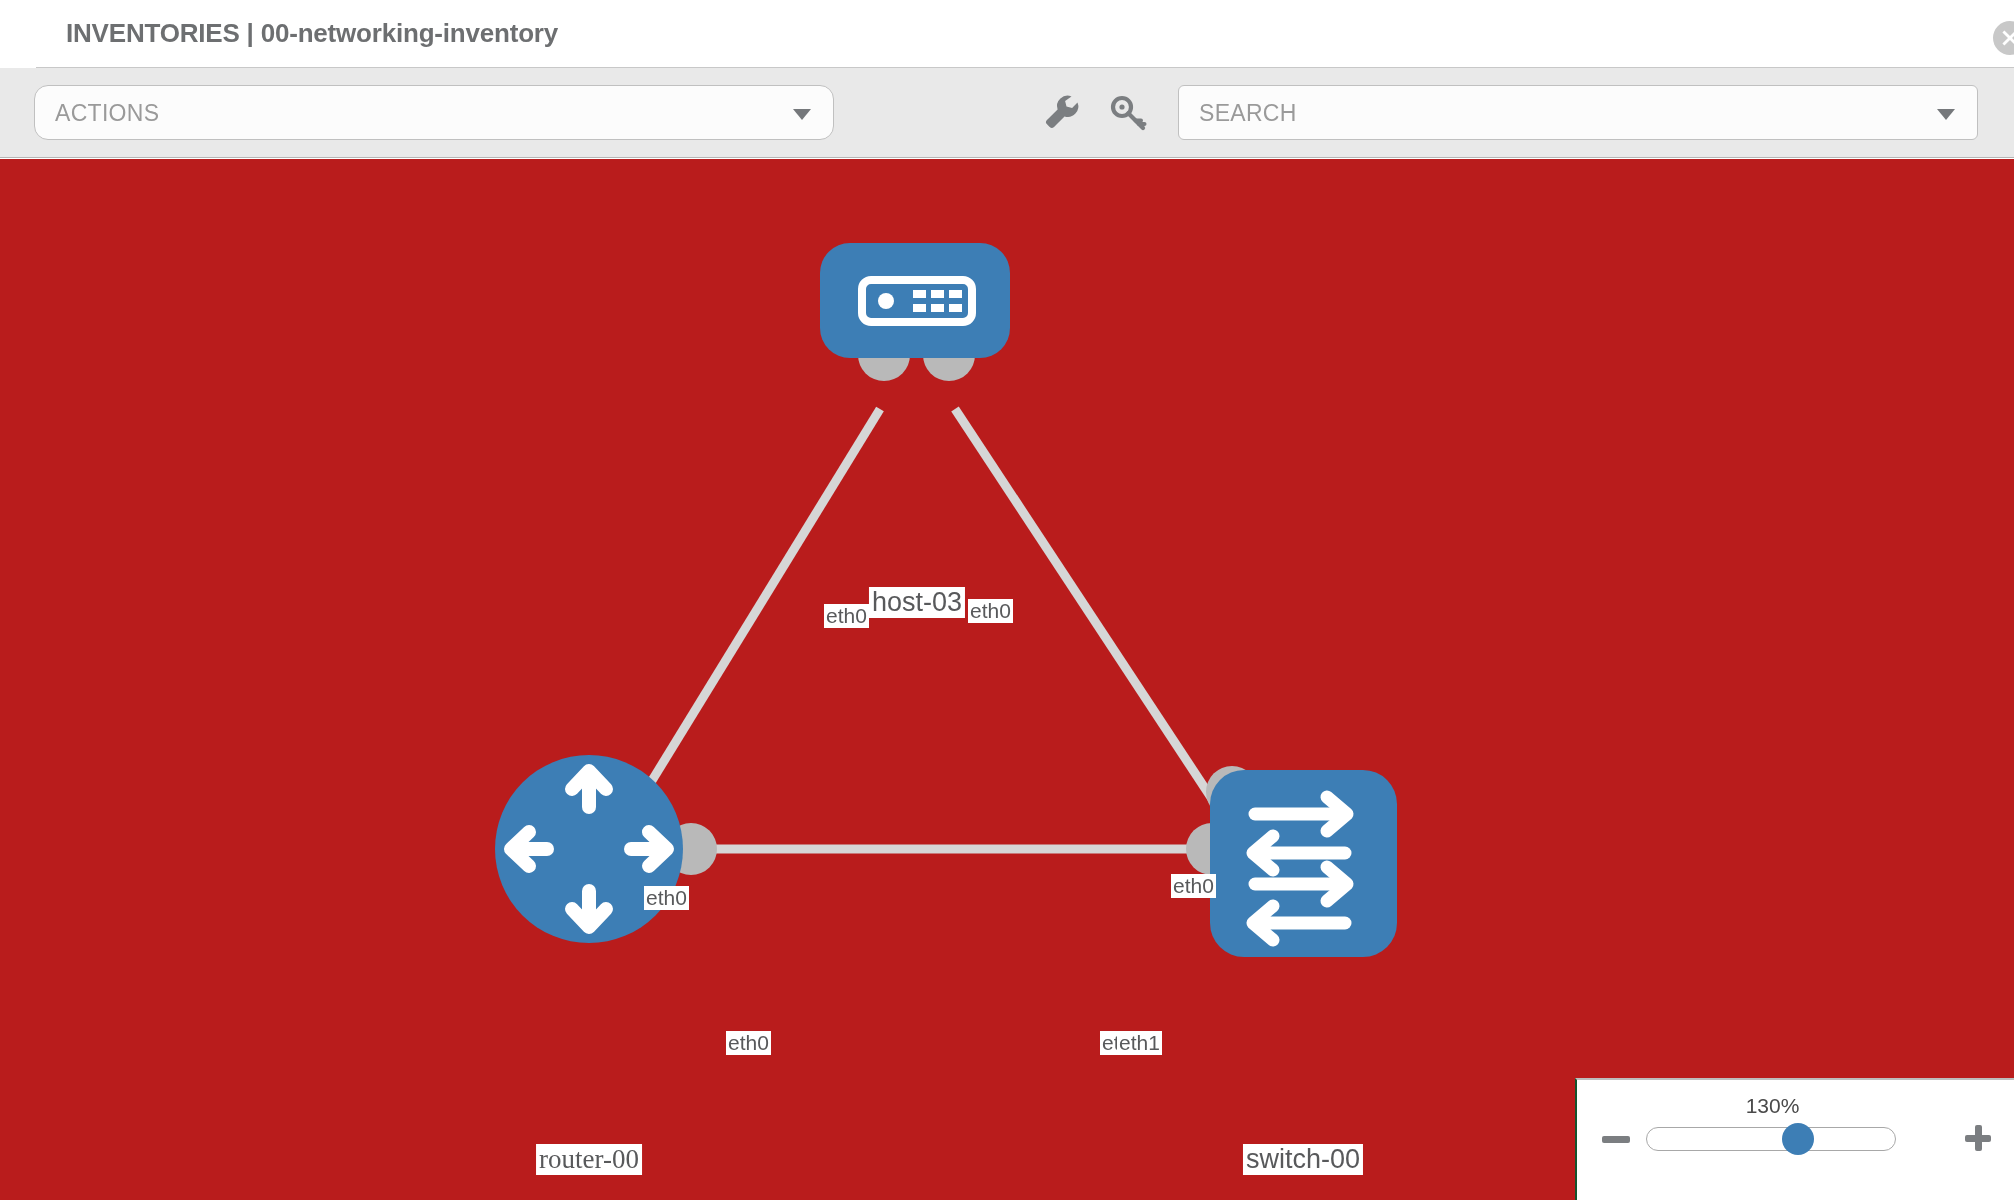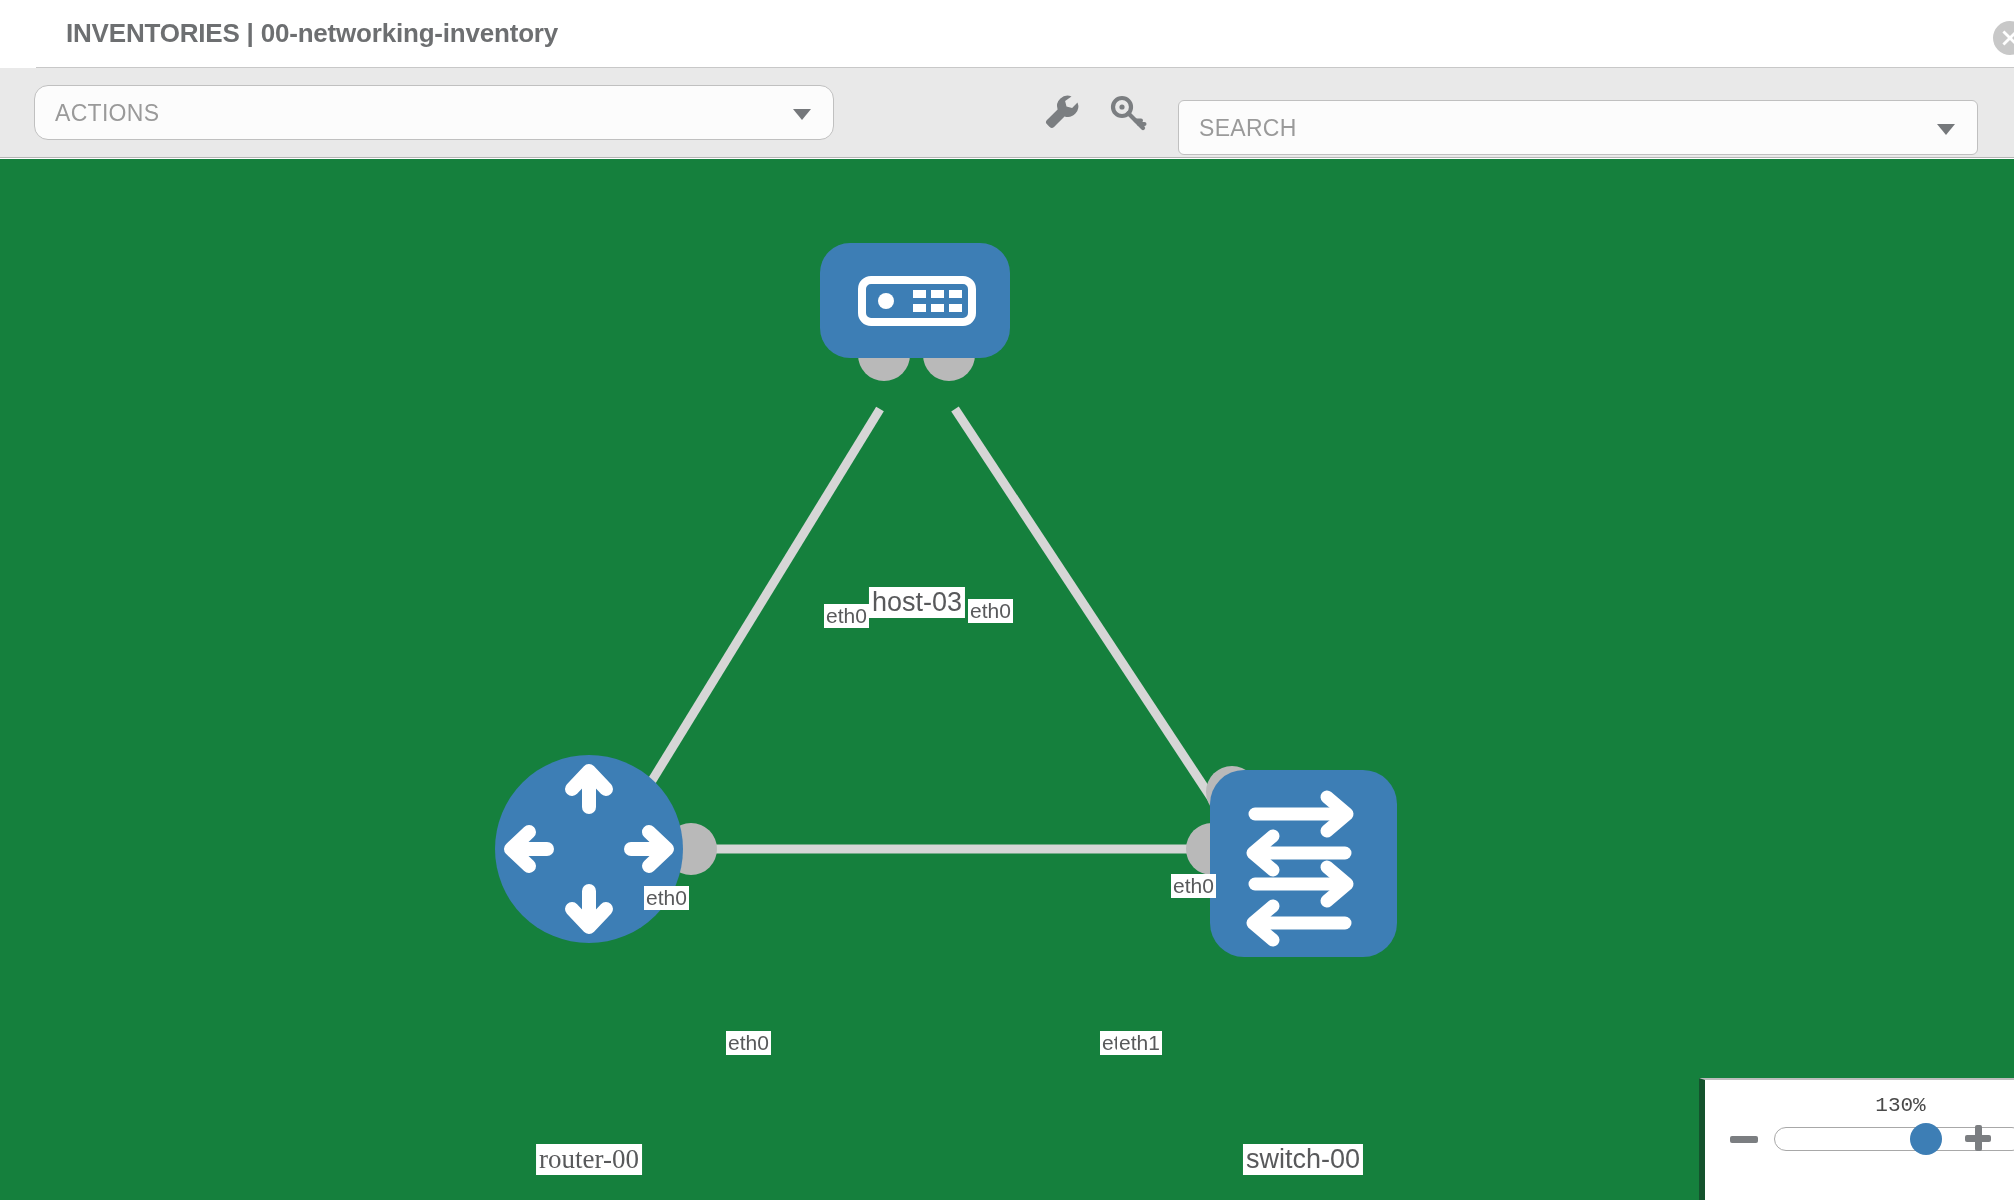--- a/index.html
+++ b/index.html
@@ -59,32 +59,31 @@
     color: #7b7e81;
   }
   .tool-icon.wrench { left: 1040px; }
   .tool-icon.key    { left: 1107px; }
   .search-box {
     position: absolute; left: 1178px; top: 17px;
     width: 800px; height: 55px;
     background: #fcfcfc;
     border: 1px solid #c0c0c0; border-radius: 6px;
     cursor: text;
-    margin-top: 15px;
   }
   .search-box .label {
     position: absolute; left: 20px; top: 14px;
     font-size: 23px; color: #9a9a9a; letter-spacing: 0.3px;
   }
 
   
   .canvas {
     position: absolute; top: 159px; left: 0;
     width: 2014px; height: 1041px;
-    background: #15803d; overflow: hidden;
+    background: #b91c1c; overflow: hidden;
   }
   .topology-svg { position: absolute; top: 0; left: 0; }
 
   .node-label {
     position: absolute;
     font-size: 27px; color: #58595b;
     background: #ffffff;
     padding: 0 3px;
     white-space: nowrap;
     transform: translateX(-50%);
@@ -93,25 +92,24 @@
     position: absolute;
     font-size: 21px; color: #58595b;
     background: #ffffff;
     padding: 0 2px;
     white-space: nowrap;
   }
 
   
   .zoom-panel {
     position: absolute; right: 0; bottom: 0;
-    width: 315px; height: 122px;
-    background: #ffffff;
-    border-left: 6px solid #14532d;
+    width: 439px; height: 122px;
+    background: #ffffff;
+    border-left: 2px solid #14532d;
     border-top: 2px solid #bdbdbd;
-    font-family: Liberation Mono, monospace;
   }
   .zoom-value {
     position: absolute; top: 14px; left: 0; width: 391px;
     text-align: center; font-size: 21px; color: #4a4a4a;
   }
   .zoom-minus {
     position: absolute; left: 25px; top: 56px;
     width: 28px; height: 7px; border-radius: 2px;
     background: #7b7e81; cursor: pointer;
   }

